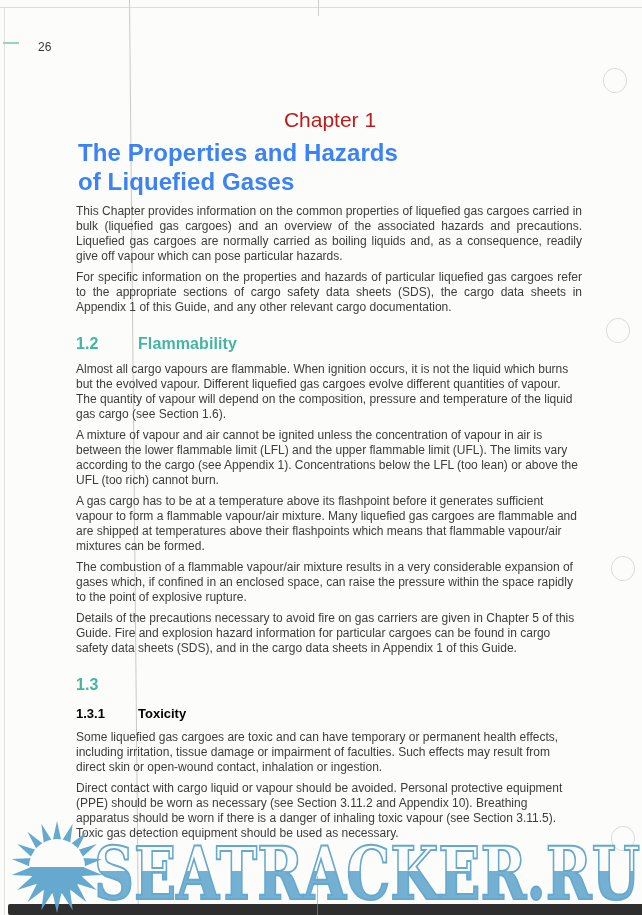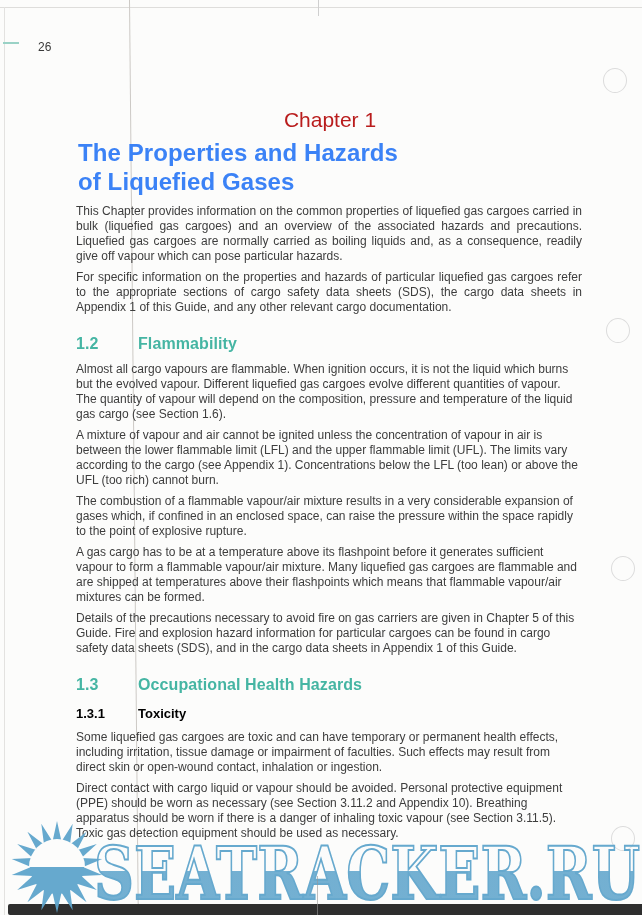--- a/index.html
+++ b/index.html
@@ -62,27 +62,26 @@
 
     <p class="body just">This Chapter provides information on the common properties of liquefied gas cargoes carried in bulk (liquefied gas cargoes) and an overview of the associated hazards and precautions. Liquefied gas cargoes are normally carried as boiling liquids and, as a consequence, readily give off vapour which can pose particular hazards.</p>
     <p class="body just">For specific information on the properties and hazards of particular liquefied gas cargoes refer to the appropriate sections of cargo safety data sheets (SDS), the cargo data sheets in Appendix 1 of this Guide, and any other relevant cargo documentation.</p>
 
     <h2 class="sec">
       <span class="num">1.2</span>
       <span>Flammability</span>
     </h2>
     <p class="body">Almost all cargo vapours are flammable. When ignition occurs, it is not the liquid which burns but the evolved vapour. Different liquefied gas cargoes evolve different quantities of vapour. The quantity of vapour will depend on the composition, pressure and temperature of the liquid gas cargo (see Section 1.6).</p>
     <p class="body">A mixture of vapour and air cannot be ignited unless the concentration of vapour in air is between the lower flammable limit (LFL) and the upper flammable limit (UFL). The limits vary according to the cargo (see Appendix 1). Concentrations below the LFL (too lean) or above the UFL (too rich) cannot burn.</p>
+    <p class="body">A gas cargo has to be at a temperature above its flashpoint before it generates sufficient vapour to form a flammable vapour/air mixture. Many liquefied gas cargoes are flammable and are shipped at temperatures above their flashpoints which means that flammable vapour/air mixtures can be formed.</p>
     <p class="body">The combustion of a flammable vapour/air mixture results in a very considerable expansion of gases which, if confined in an enclosed space, can raise the pressure within the space rapidly to the point of explosive rupture.</p>
-    <p class="body">A gas cargo has to be at a temperature above its flashpoint before it generates sufficient vapour to form a flammable vapour/air mixture. Many liquefied gas cargoes are flammable and are shipped at temperatures above their flashpoints which means that flammable vapour/air mixtures can be formed.</p>
     <p class="body">Details of the precautions necessary to avoid fire on gas carriers are given in Chapter 5 of this Guide. Fire and explosion hazard information for particular cargoes can be found in cargo safety data sheets (SDS), and in the cargo data sheets in Appendix 1 of this Guide.</p>
 
     <h2 class="sec">
       <span class="num">1.3</span>
-      <span>Occupational Health Hazards</span>
     </h2>
 
     <h3 class="subsec">
       <span class="num">1.3.1</span>
       <span>Toxicity</span>
     </h3>
     <p class="body">Some liquefied gas cargoes are toxic and can have temporary or permanent health effects, including irritation, tissue damage or impairment of faculties. Such effects may result from direct skin or open-wound contact, inhalation or ingestion.</p>
     <p class="body">Direct contact with cargo liquid or vapour should be avoided. Personal protective equipment (PPE) should be worn as necessary (see Section 3.11.2 and Appendix 10). Breathing apparatus should be worn if there is a danger of inhaling toxic vapour (see Section 3.11.5). Toxic gas detection equipment should be used as necessary.</p>
 
   </div>

